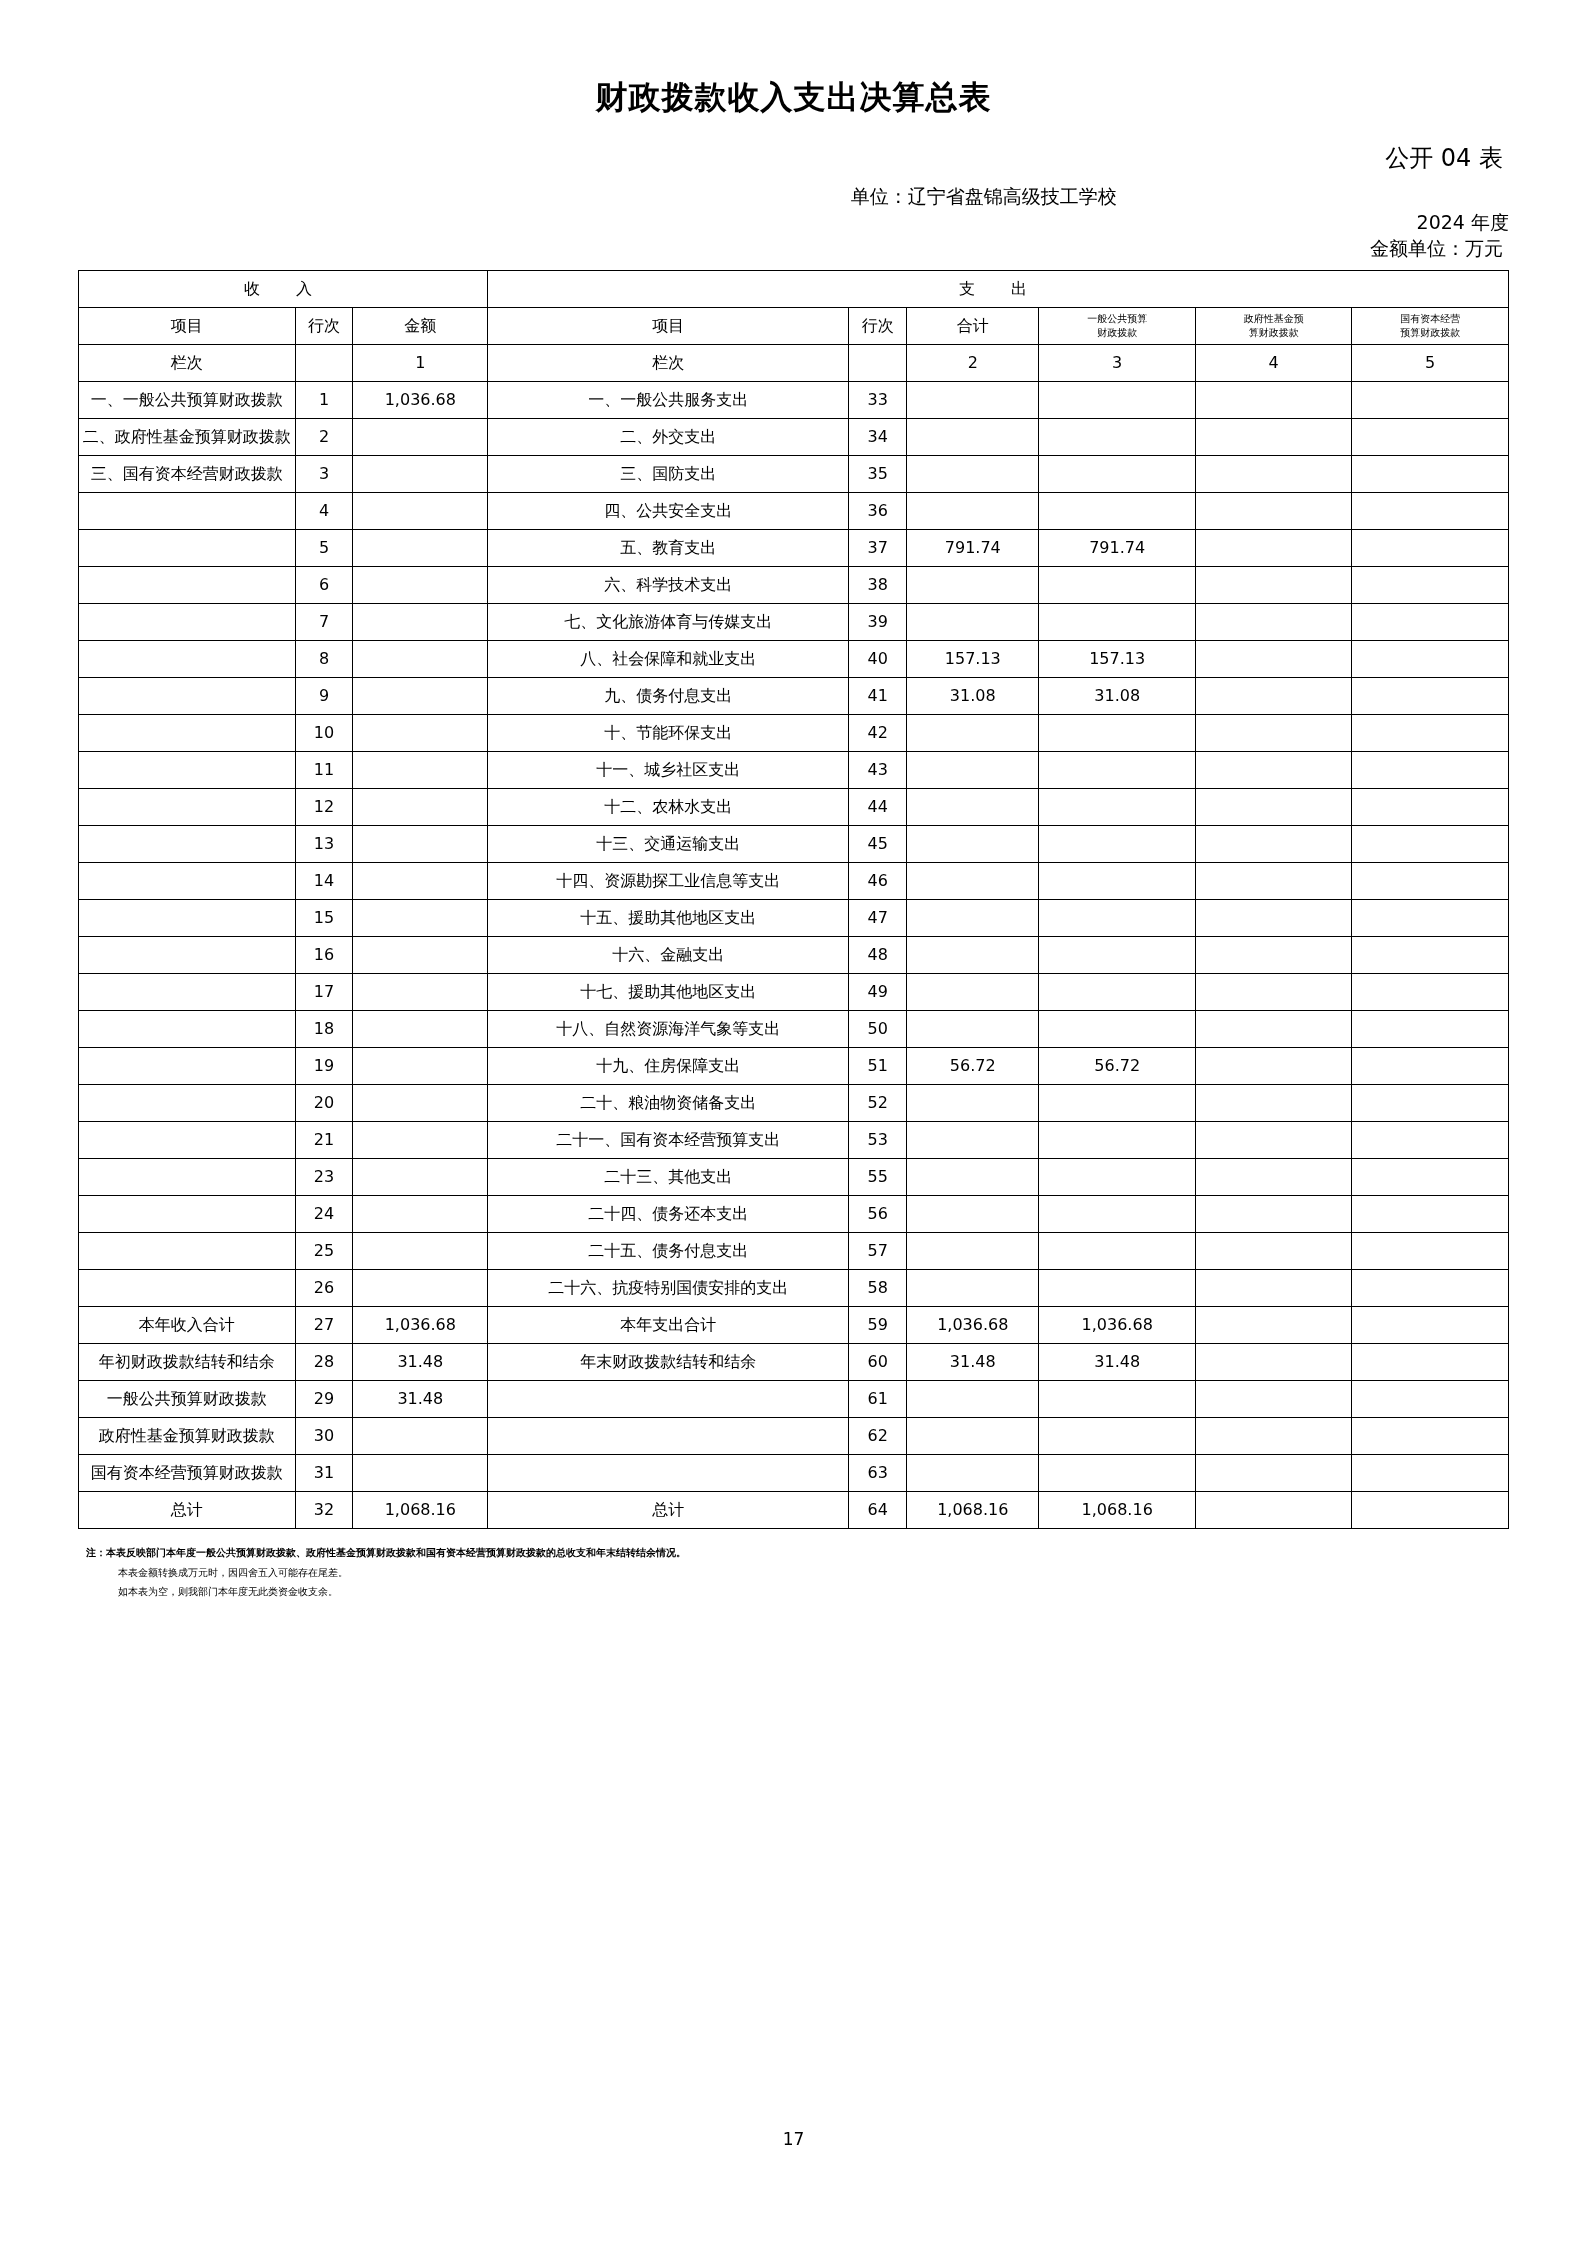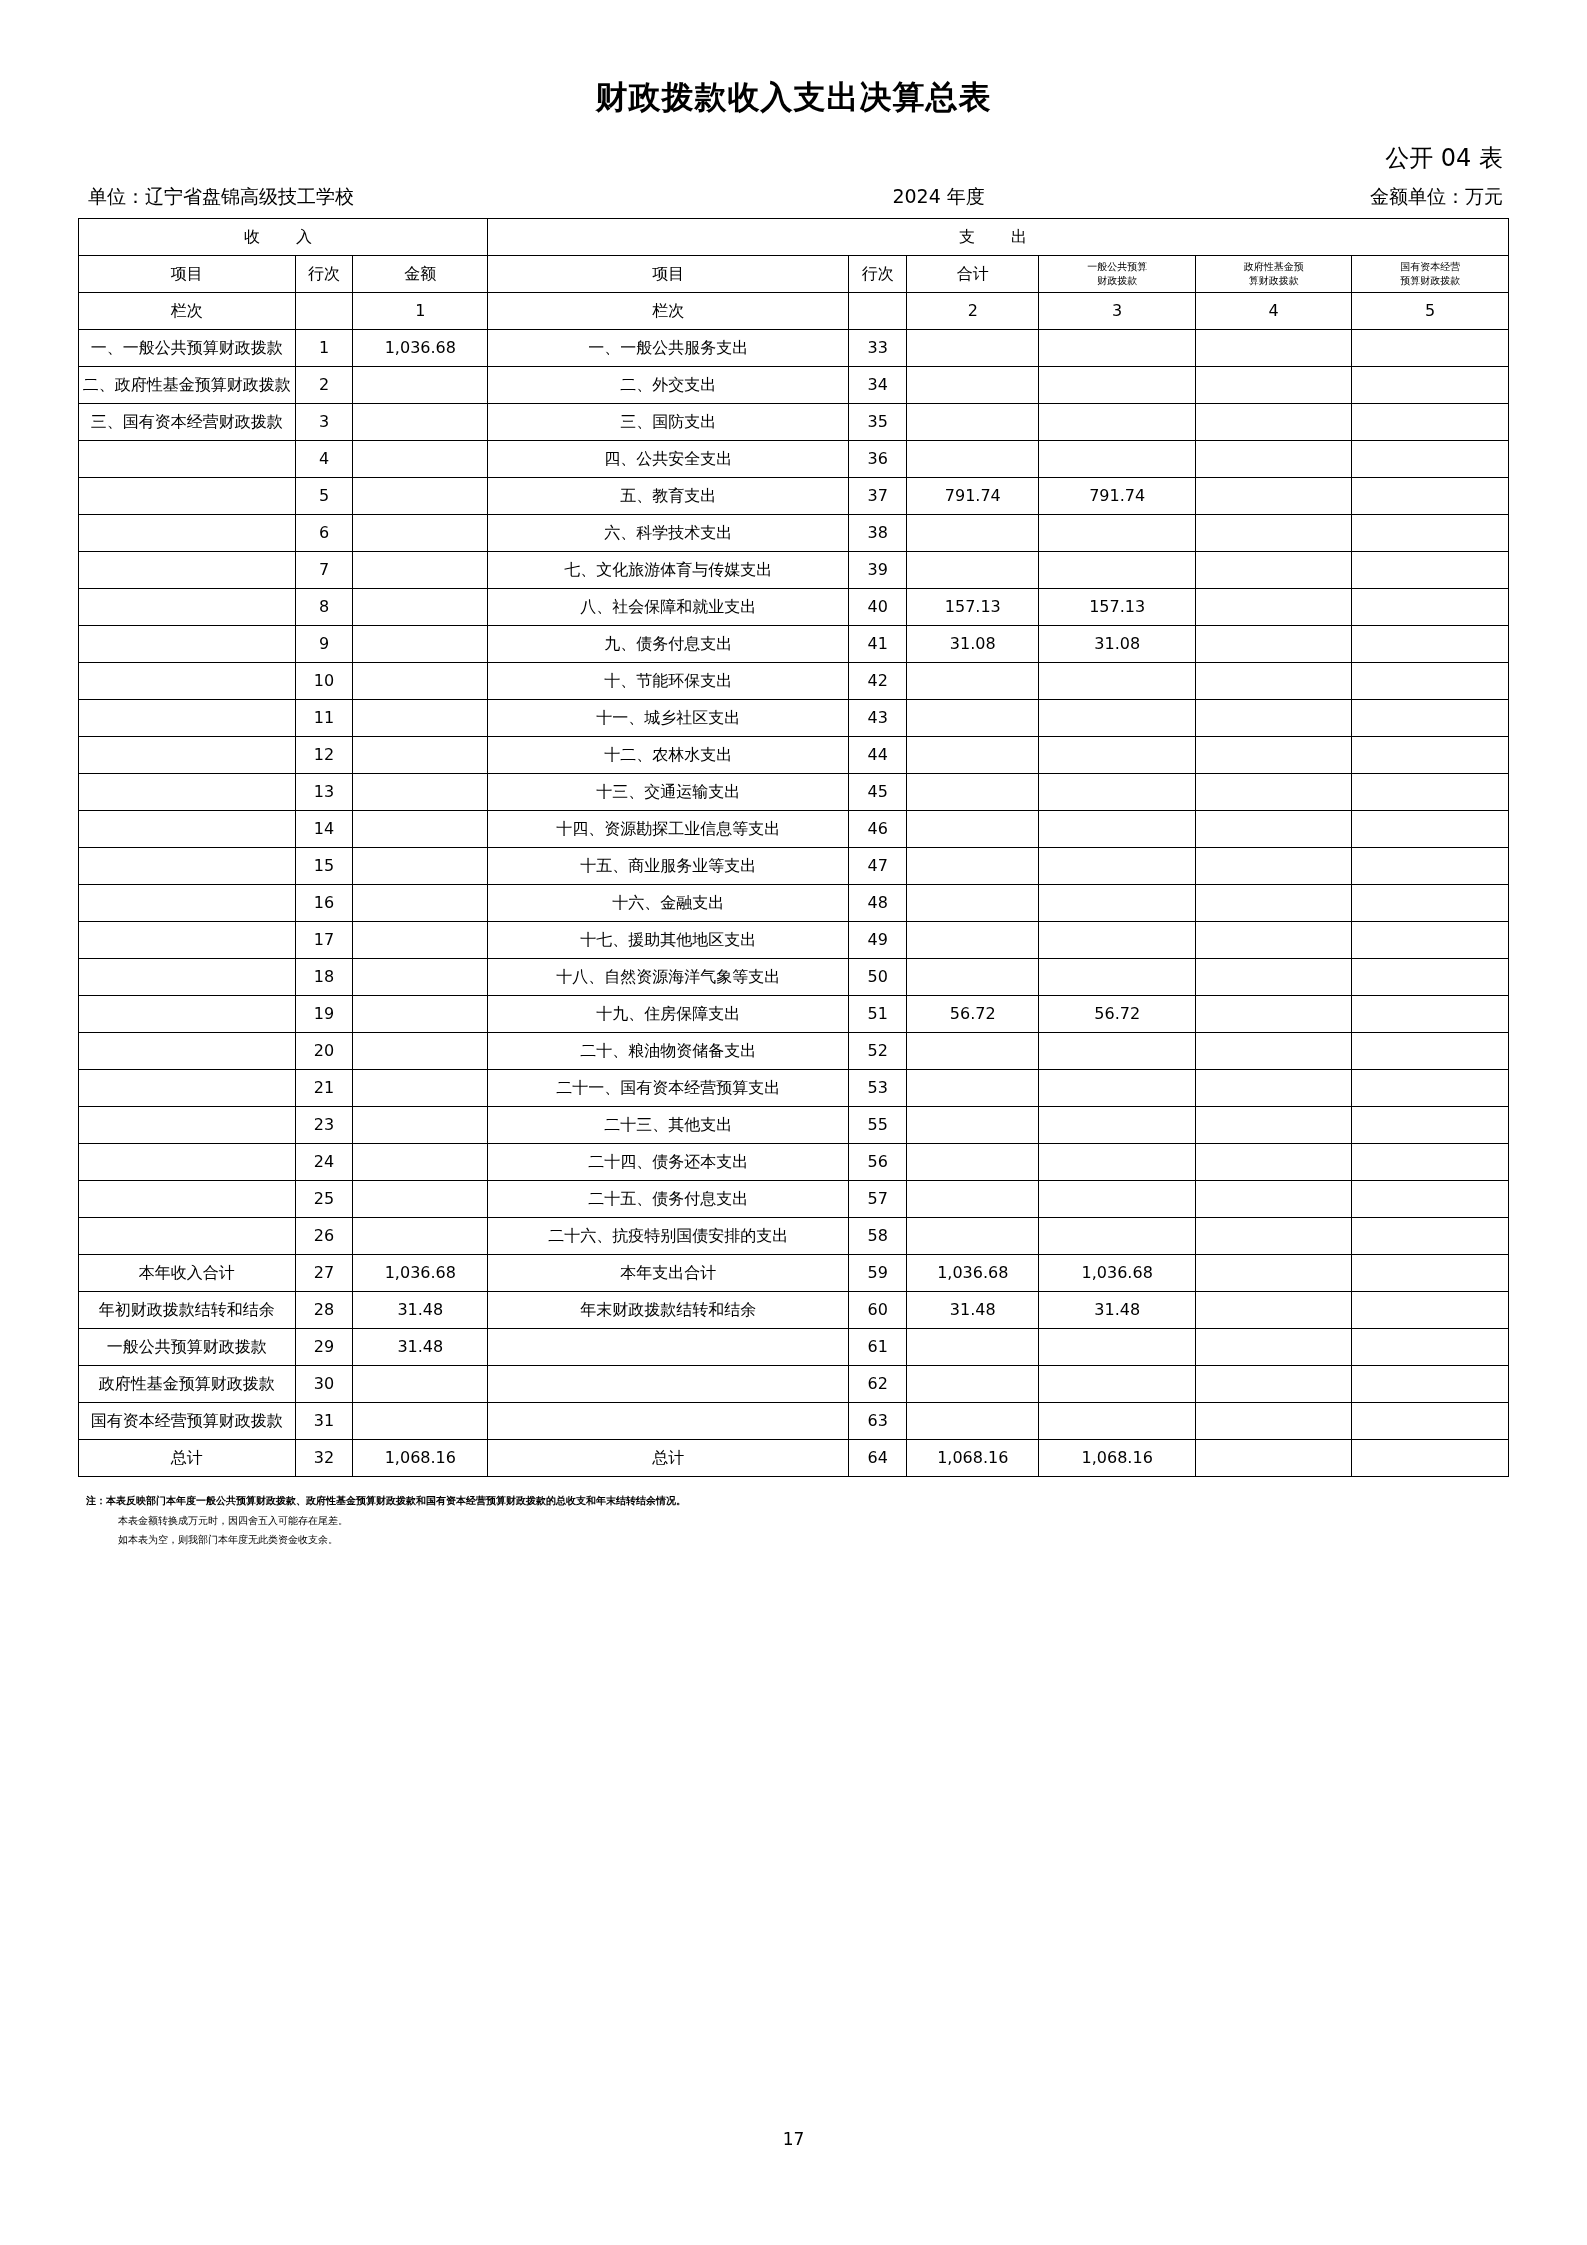--- a/index.html
+++ b/index.html
@@ -35,20 +35,21 @@
     margin-top: 22px;
     padding-right: 6px;
     font-family: "DejaVu Sans", sans-serif;
   }
   .meta-row {
     display: flex;
     align-items: flex-end;
     margin-top: 10px;
     font-size: 19px;
     font-family: "DejaVu Sans", sans-serif;
+    flex-direction: column;
   }
   .meta-left {
     width: 46%;
     padding-left: 10px;
     white-space: nowrap;
   }
   .meta-center {
     flex: 1;
     text-align: center;
     white-space: nowrap;
@@ -354,21 +355,21 @@
           <td class="rowno">46</td>
           <td class="num"></td>
           <td class="num"></td>
           <td class="num"></td>
           <td class="num"></td>
         </tr>
         <tr>
           <td class="item"></td>
           <td class="rowno">15</td>
           <td class="num"></td>
-          <td class="item">十五、商业服务业等支出</td>
+          <td class="item">十五、援助其他地区支出</td>
           <td class="rowno">47</td>
           <td class="num"></td>
           <td class="num"></td>
           <td class="num"></td>
           <td class="num"></td>
         </tr>
         <tr>
           <td class="item"></td>
           <td class="rowno">16</td>
           <td class="num"></td>

